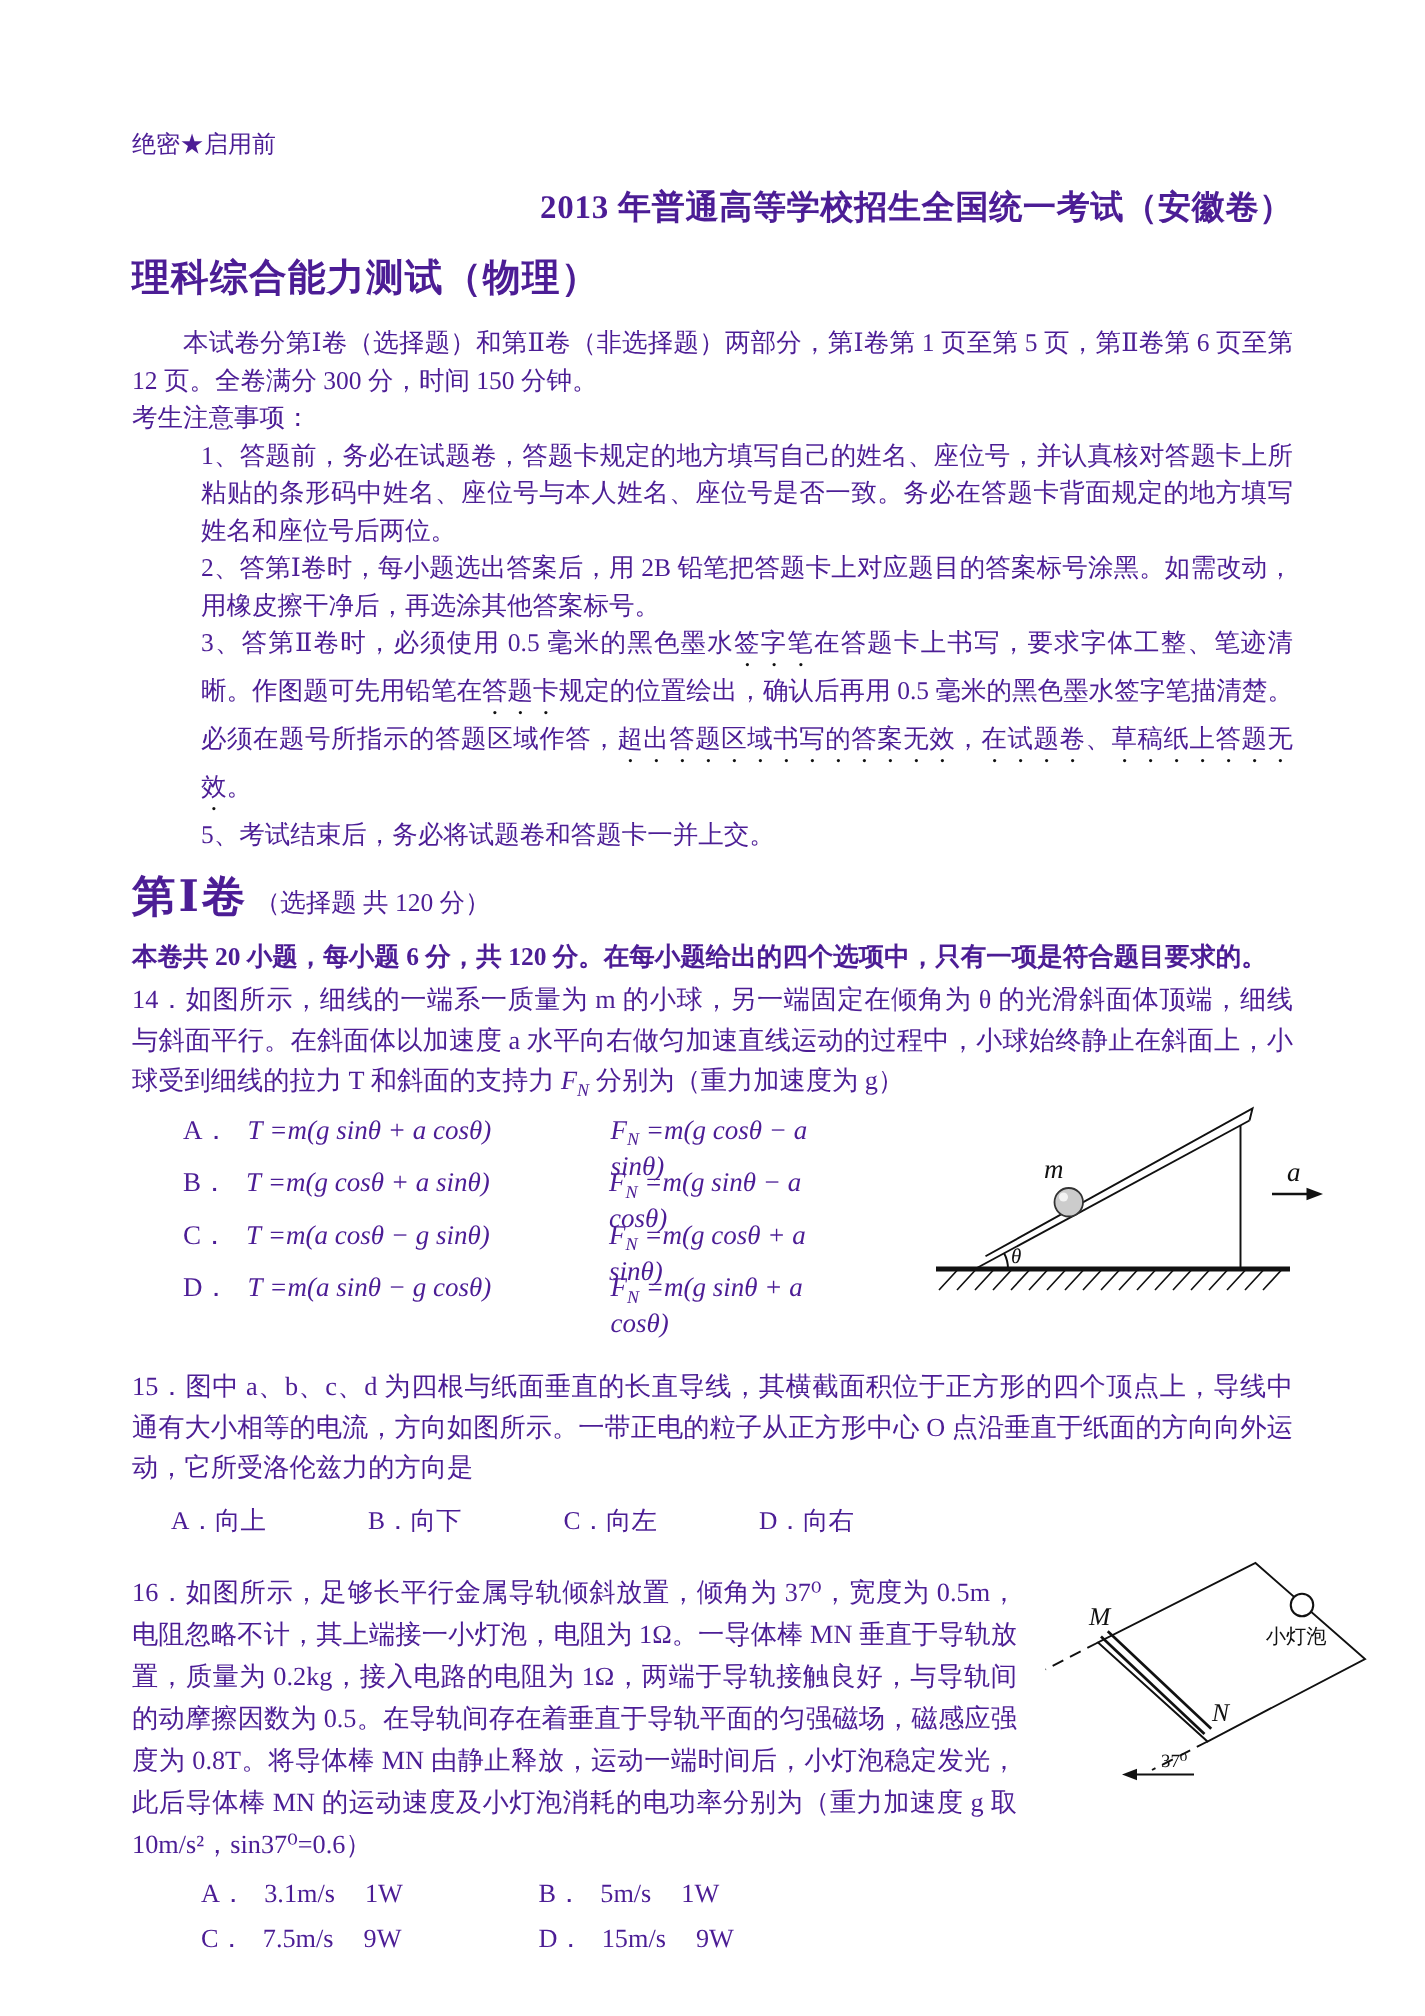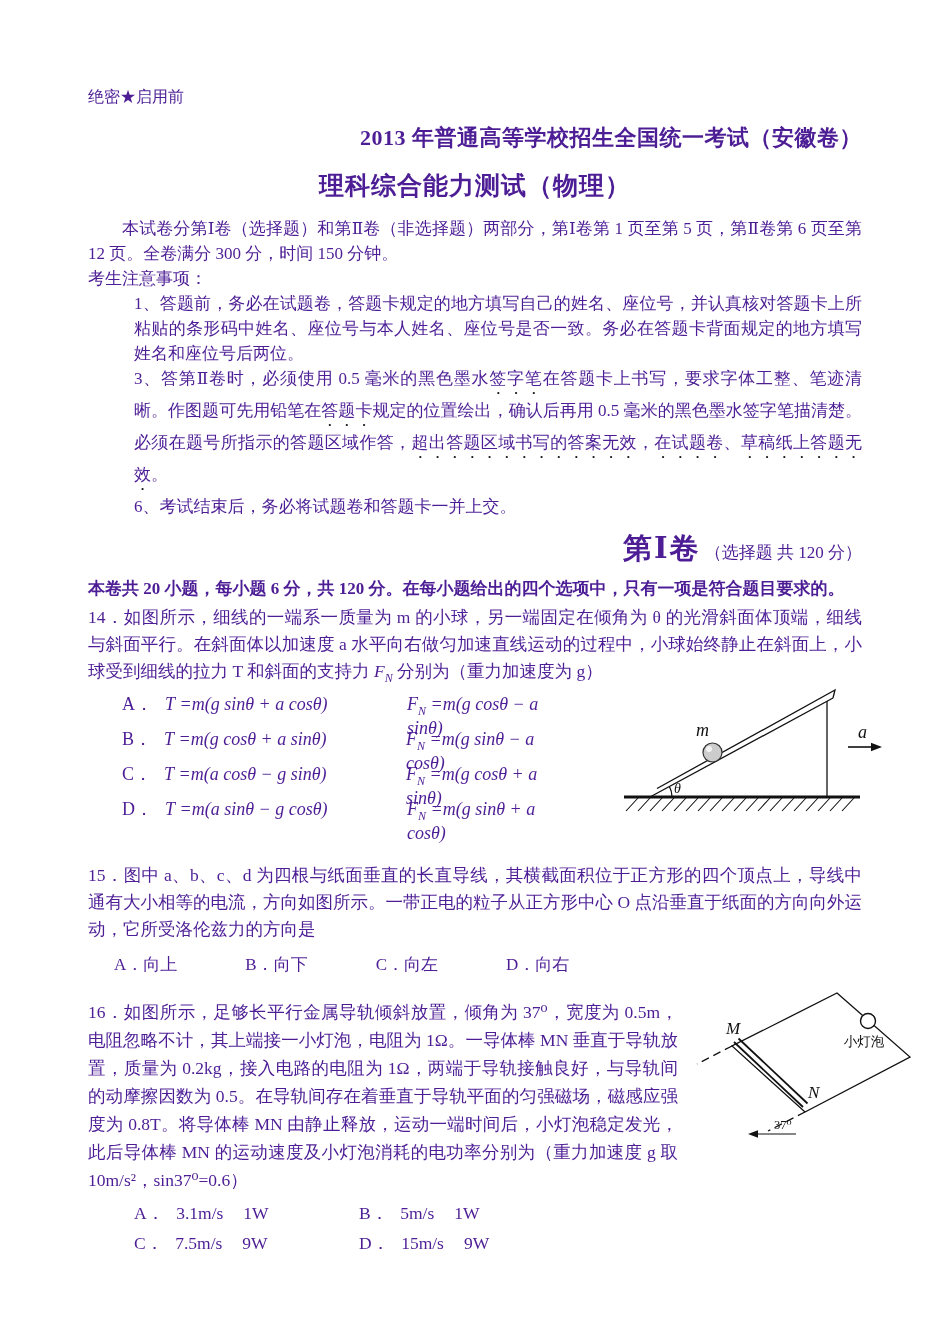--- a/index.html
+++ b/index.html
@@ -10,32 +10,32 @@
     margin:0 auto;
     background:#ffffff;
     color:#4c1d95;
     font-family:"Liberation Serif","DejaVu Serif",serif;
     font-size:17px;
     padding:86px 88px 0 88px;
     overflow:hidden;
   }
   .classification { font-size:16px; line-height:22px; }
   .title1 { text-align:right; font-size:22px; font-weight:bold; margin-top:14px; line-height:32px; letter-spacing:0.5px; }
-  .title2 { text-align:center; font-size:25px; font-weight:600; margin-top:14px; line-height:36px; letter-spacing:1px; }
+  .title2 { text-align:left; font-size:25px; font-weight:600; margin-top:14px; line-height:36px; letter-spacing:1px; }
   .intro { margin-top:12px; line-height:25px; text-indent:2em; text-align:justify; }
   .notice-heading { line-height:25px; }
   .notice-items { margin-left:46px; }
   .notice-item { line-height:25px; text-align:justify; }
   .emph {
     -webkit-text-emphasis:filled dot #111;
     -webkit-text-emphasis-position:under;
     text-emphasis:filled dot #111;
     text-emphasis-position:under right;
   }
-  .section-heading { text-align:right; margin:8px 0 2px 0; line-height:42px; }
+  .section-heading { text-align:left; margin:8px 0 2px 0; line-height:42px; }
   .sec-title { font-size:29px; font-weight:bold; letter-spacing:2px; }
   .sec-sub { font-size:17px; }
   .bold-instruction { font-weight:bold; line-height:26px; text-align:justify; }
   .stem { font-size:17.5px; line-height:27px; text-align:justify; }
   .q14 { margin-top:2px; }
   .q14-row { display:flex; }
   .q14-options { width:470px; padding-left:34px; flex:none; }
   .q14-opt { display:flex; align-items:baseline; height:35px; font-size:18px; }
   .opt-label { flex:none; margin-right:12px; }
   .math { font-family:"Liberation Serif","DejaVu Serif",serif; font-style:italic; }
@@ -63,22 +63,23 @@
   <div class="classification">绝密★启用前</div>
 
   <div class="title1">2013 年普通高等学校招生全国统一考试（安徽卷）</div>
   <div class="title2">理科综合能力测试（物理）</div>
 
   <p class="intro">本试卷分第Ⅰ卷（选择题）和第Ⅱ卷（非选择题）两部分，第Ⅰ卷第 1 页至第 5 页，第Ⅱ卷第 6 页至第 12 页。全卷满分 300 分，时间 150 分钟。</p>
   <div class="notice-heading">考生注意事项：</div>
 
   <div class="notice-items">
     <p class="notice-item">1、答题前，务必在试题卷，答题卡规定的地方填写自己的姓名、座位号，并认真核对答题卡上所粘贴的条形码中姓名、座位号与本人姓名、座位号是否一致。务必在答题卡背面规定的地方填写姓名和座位号后两位。</p>
+    <p class="notice-item">2、答第Ⅰ卷时，每小题选出答案后，用 2B 铅笔把答题卡上对应题目的答案标号涂黑。如需改动，用橡皮擦干净后，再选涂其他答案标号。</p>
     <p class="notice-item"><span>3、答第Ⅱ卷时，必须使用 0.5 毫米的黑色墨水</span><span class="emph">签字笔</span><span>在答题卡上书写，要求字体工整、笔迹清晰。作图题可先用铅笔在</span><span class="emph">答题卡</span><span>规定的位置绘出，确认后再用 0.5 毫米的黑色墨水签字笔描清楚。必须在题号所指示的答题区域作答，</span><span class="emph">超出答题区域书写的答案无效，在试题卷、草稿纸上答题无效。</span></p>
-    <p class="notice-item">6、考试结束后，务必将试题卷和答题卡一并上交。</p>
+    <p class="notice-item">5、考试结束后，务必将试题卷和答题卡一并上交。</p>
   </div>
 
   <div class="section-heading">
     <span class="sec-title">第Ⅰ卷</span>
     <span class="sec-sub">（选择题 共 120 分）</span>
   </div>
 
   <p class="bold-instruction">本卷共 20 小题，每小题 6 分，共 120 分。在每小题给出的四个选项中，只有一项是符合题目要求的。</p>
 
   <div class="q14">

